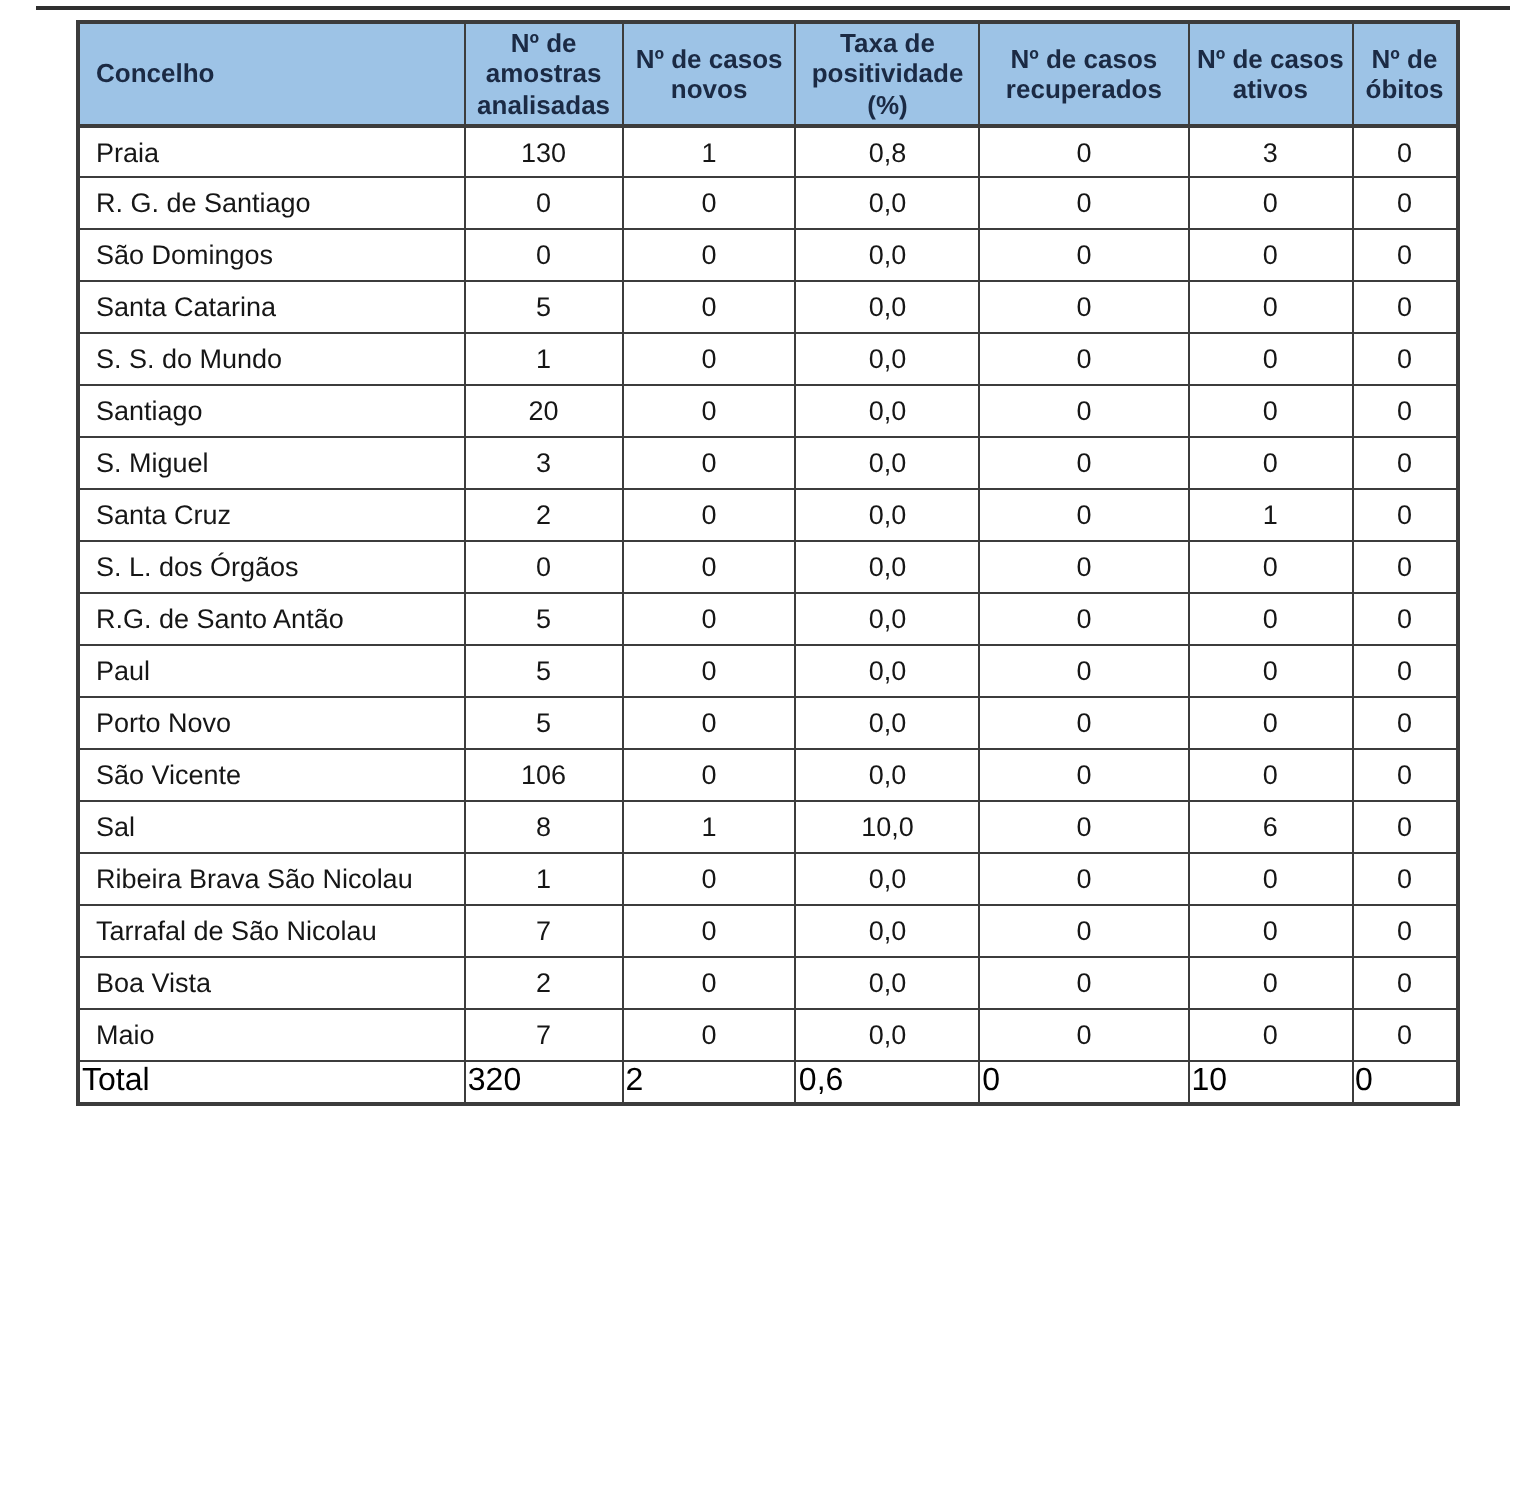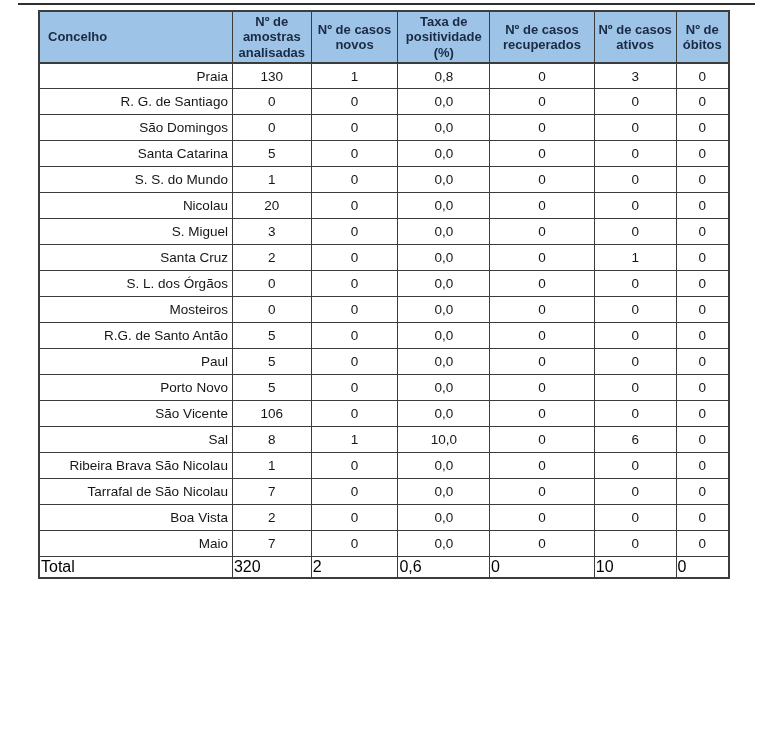--- a/index.html
+++ b/index.html
@@ -49,21 +49,21 @@
   .report-table tbody td{
     font-size:13.5px;
     color:var(--body-text);
     height:26px;
     padding:1px 4px;
     text-align:center;
     vertical-align:middle;
     white-space:nowrap;
   }
   .report-table tbody td.name-cell{
-    text-align:right;
+    text-align:left;
     padding-left:8px;
   }
   .report-table tr.total-row td{
     font-weight:normal;
   }
 </style>
 </head>
 <body>
 
 <div class="page">
@@ -132,21 +132,21 @@
         <tr>
           <td class="name-cell">S. S. do Mundo</td>
           <td>1</td>
           <td>0</td>
           <td>0,0</td>
           <td>0</td>
           <td>0</td>
           <td>0</td>
         </tr>
         <tr>
-          <td class="name-cell">Nicolau</td>
+          <td class="name-cell">Santiago</td>
           <td>20</td>
           <td>0</td>
           <td>0,0</td>
           <td>0</td>
           <td>0</td>
           <td>0</td>
         </tr>
         <tr>
           <td class="name-cell">S. Miguel</td>
           <td>3</td>
@@ -160,29 +160,20 @@
           <td class="name-cell">Santa Cruz</td>
           <td>2</td>
           <td>0</td>
           <td>0,0</td>
           <td>0</td>
           <td>1</td>
           <td>0</td>
         </tr>
         <tr>
           <td class="name-cell">S. L. dos Órgãos</td>
-          <td>0</td>
-          <td>0</td>
-          <td>0,0</td>
-          <td>0</td>
-          <td>0</td>
-          <td>0</td>
-        </tr>
-        <tr>
-          <td class="name-cell">Mosteiros</td>
           <td>0</td>
           <td>0</td>
           <td>0,0</td>
           <td>0</td>
           <td>0</td>
           <td>0</td>
         </tr>
         <tr>
           <td class="name-cell">R.G. de Santo Antão</td>
           <td>5</td>

